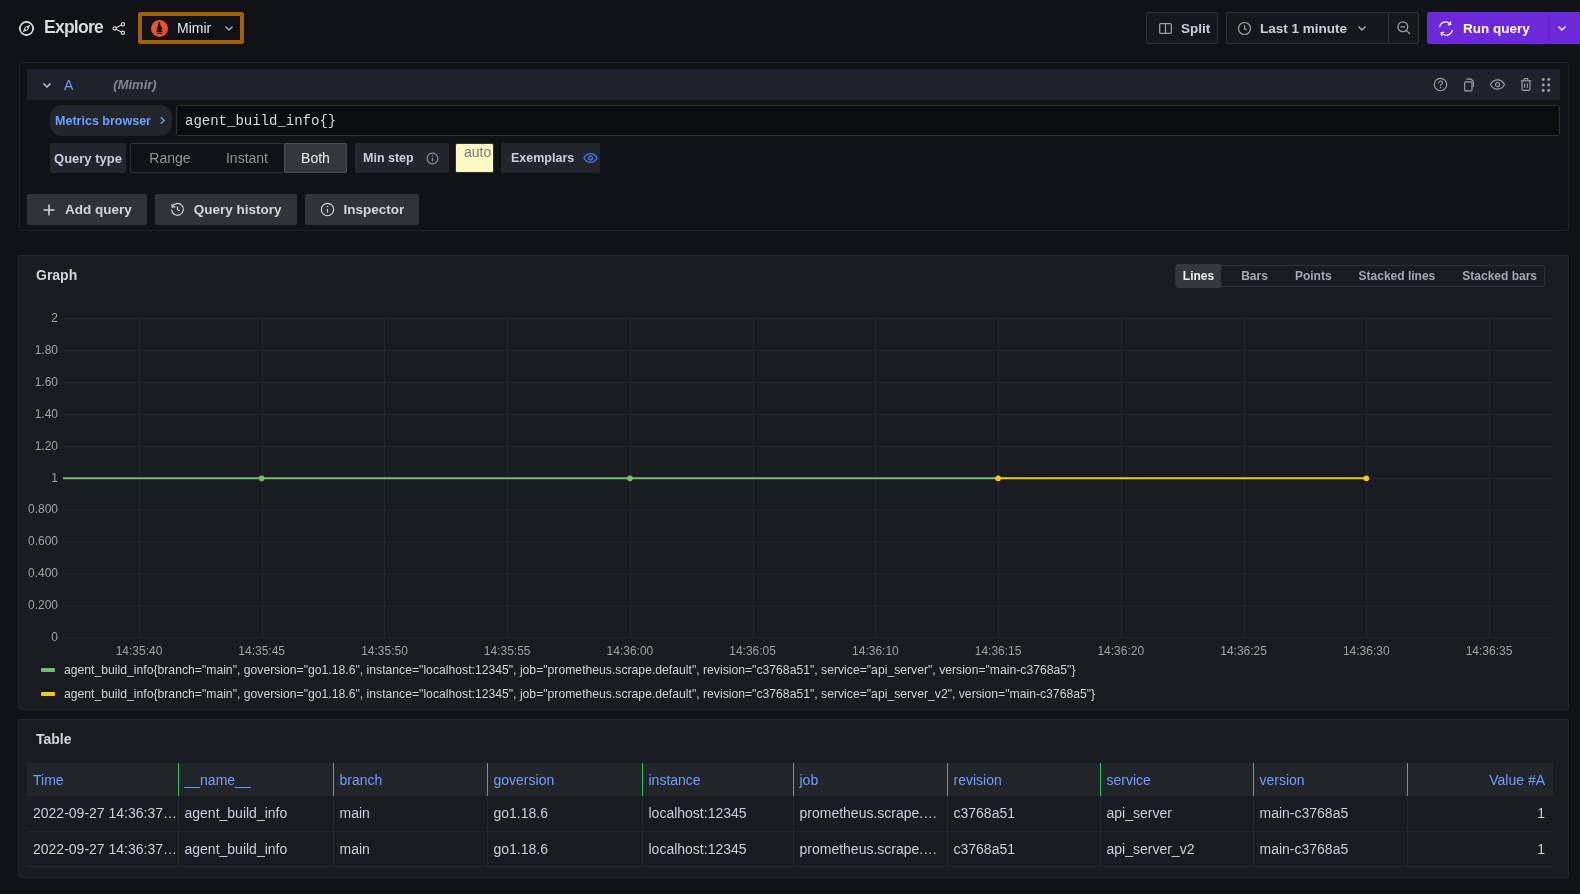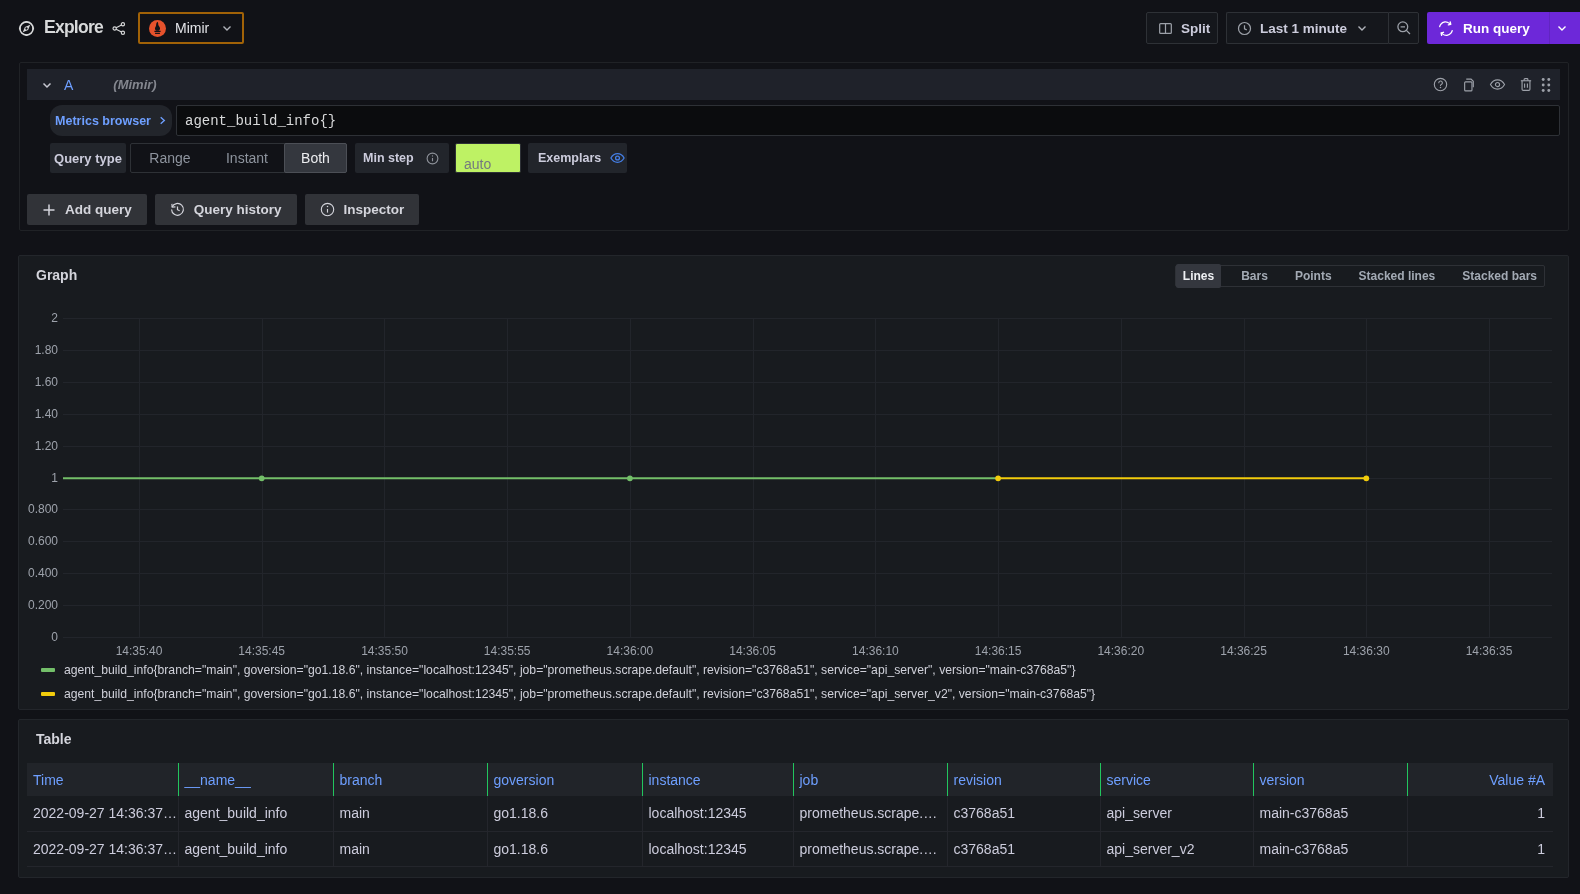--- a/index.html
+++ b/index.html
@@ -4,21 +4,21 @@
 <style>
 * { margin:0; padding:0; box-sizing:border-box; }
 html,body { width:1580px; height:894px; background:#111217; font-family:"Liberation Sans", sans-serif; color:#ccccdc; overflow:hidden; -webkit-font-smoothing:antialiased; }
 svg { display:block; }
 
 
 #topbar { position:absolute; left:0; top:0; width:1580px; height:56px; }
 #explore-icon { position:absolute; left:18px; top:20px; }
 #explore-title { position:absolute; left:44px; top:17px; letter-spacing:-0.75px; font-size:17.5px; font-weight:600; color:#d8d9da; }
 #share-icon { position:absolute; left:112px; top:22px; }
-#ds-picker { position:absolute; left:138px; top:12px; width:106px; height:32px; border:2px solid #a16207; border-radius:2px; display:flex; align-items:center; background:#111217; }
+#ds-picker { position:absolute; left:138px; top:12px; width:106px; height:32px; border:4px solid #a16207; border-radius:2px; display:flex; align-items:center; background:#111217; }
 #ds-picker .prom { margin-left:9px; }
 #ds-picker .name { margin-left:9px; font-size:14px; font-weight:500; color:#e3e4e8; }
 #ds-picker .chev { margin-left:12px; }
 
 .tbtn { position:absolute; top:12px; height:32px; border:1px solid #2e3136; border-radius:2px; background:#15171c; display:flex; align-items:center; color:#ccccdc; font-size:13.5px; font-weight:600; }
 #btn-split { left:1146px; width:72px; }
 #btn-split svg { margin-left:11px; }
 #btn-split span { margin-left:8px; }
 #btn-time { left:1226px; width:162px; border-right:none; border-radius:2px 0 0 2px; }
 #btn-time svg.clock { margin-left:10px; }
@@ -49,21 +49,21 @@
 .chip { height:30px; background:#22252b; border-radius:2px; display:flex; align-items:center; font-size:13px; font-weight:600; color:#ccccdc; white-space:nowrap; }
 #chip-qt { width:76px; justify-content:center; }
 #radio-group { margin-left:4px; width:217px; height:30px; border:1px solid #2e3136; border-radius:2px; display:flex; background:#111217; }
 #radio-group .opt { display:flex; align-items:center; justify-content:center; font-size:14px; color:#8e949e; }
 #radio-group .opt:nth-child(1){width:78px;}
 #radio-group .opt:nth-child(2){width:76px;}
 #radio-group .opt:nth-child(3){width:63px;}
 #radio-group .opt.sel { background:#34373e; border:1px solid #4c4f56; border-radius:2px; color:#ecedf0; font-weight:500; margin:-1px; }
 #chip-minstep { margin-left:8px; width:94px; padding-left:8px; font-size:12.5px; }
 #chip-minstep svg { margin-left:12px; }
-#input-auto { margin-left:6px; width:66px; height:30px; background:#bef264; border:1px solid #2e3136; border-radius:2px; display:flex; align-items:flex-end; }
+#input-auto { margin-left:6px; width:39px; height:30px; background:#fef9c3; border:1px solid #2e3136; border-radius:2px; display:flex; align-items:flex-start; }
 #input-auto span { margin-left:8px; font-size:14px; color:#75797f; }
 #chip-ex { margin-left:7px; width:99px; padding-left:10px; font-size:12.5px; }
 #chip-ex svg { margin-left:8px; }
 
 #row-btns { position:absolute; left:7px; top:131px; height:31px; display:flex; gap:8px; }
 .gbtn { height:31px; background:#313338; border-radius:2px; display:flex; align-items:center; color:#d4d5dc; font-size:13.5px; font-weight:600; padding:0 15px; }
 .gbtn svg { margin-right:9px; }
 
 
 #graph-panel { position:absolute; left:18px; top:255px; width:1551px; height:455px; background:#181b1f; border:1px solid #23262b; border-radius:2px; }

